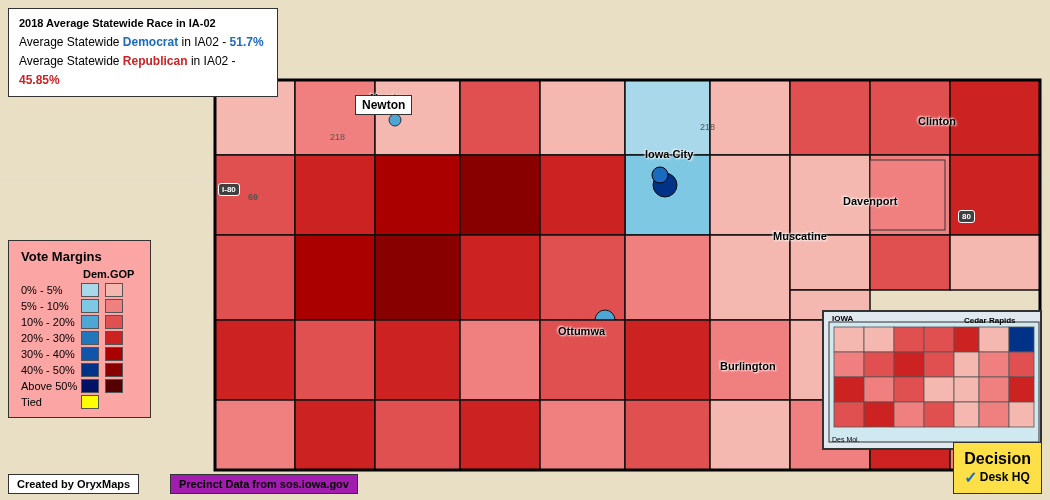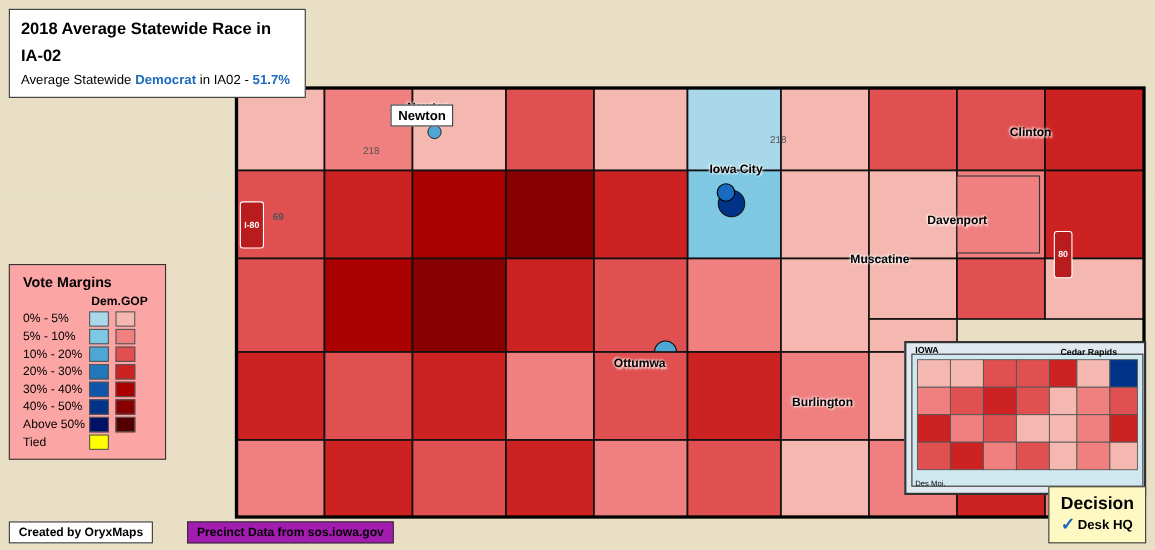--- a/index.html
+++ b/index.html
@@ -37,21 +37,21 @@
       background: white;
       border: 1.5px solid #333;
       padding: 6px 10px;
       font-size: 12px;
       line-height: 1.6;
       z-index: 100;
       max-width: 270px;
     }
     .info-box .title {
       font-weight: bold;
-      font-size: 15px;
+      font-size: 11px;
     }
     .info-box .dem { color: #1a6bbf; font-weight: bold; }
     .info-box .rep { color: #cc2222; font-weight: bold; }
 
     
     .legend-box {
       position: absolute;
       top: 240px;
       left: 8px;
       background: #fca5a5;
@@ -121,21 +121,21 @@
       font-size: 11px;
       font-weight: bold;
       z-index: 100;
     }
 
     
     .ddhq-logo {
       position: absolute;
       bottom: 6px;
       right: 8px;
-      background: #fef9c3;
+      background: #fde047;
       border: 1.5px solid #333;
       padding: 6px 10px;
       font-size: 16px;
       font-weight: bold;
       z-index: 100;
       text-align: center;
       line-height: 1.2;
     }
 
     
@@ -166,27 +166,27 @@
     .main-map-svg {
       position: absolute;
       top: 0; left: 0;
       width: 100%; height: 100%;
       z-index: 10;
     }
 
     
     .interstate {
       position: absolute;
-      background: #b91c1c;
+      background: #404040;
       color: white;
       font-size: 8px;
       font-weight: bold;
       border: 1.5px solid white;
       border-radius: 3px;
-      padding: 16px 3px;
+      padding: 1px 3px;
       z-index: 60;
     }
   </style>
 </head>
 <body>
 
 <div id="map-container">
 
   <div class="map-bg"></div>
 
@@ -281,20 +281,23 @@
   <div class="city-label" style="left:558px; top:325px;">Ottumwa</div>
   <div class="city-label" style="left:720px; top:360px;">Burlington</div>
 
   <div style="position:absolute;left:355px;top:95px;background:white;border:1px solid #333;padding:2px 6px;font-size:12px;font-weight:bold;z-index:60;">Newton</div>
 
   <div class="info-box">
     <div class="title">2018 Average Statewide Race in IA-02</div>
     <div>
       Average Statewide <span class="dem">Democrat</span> in IA02 - <span class="dem">51.7%</span>
     </div>
+    <div>
+      Average Statewide <span class="rep">Republican</span> in IA02 - <span class="rep">45.85%</span>
+    </div>
   </div>
 
   <div class="legend-box">
     <div class="legend-title">Vote Margins</div>
     <div class="legend-header-row">
       <span style="width:62px;"></span>
       <span>Dem.</span>
       <span>GOP</span>
     </div>
 

